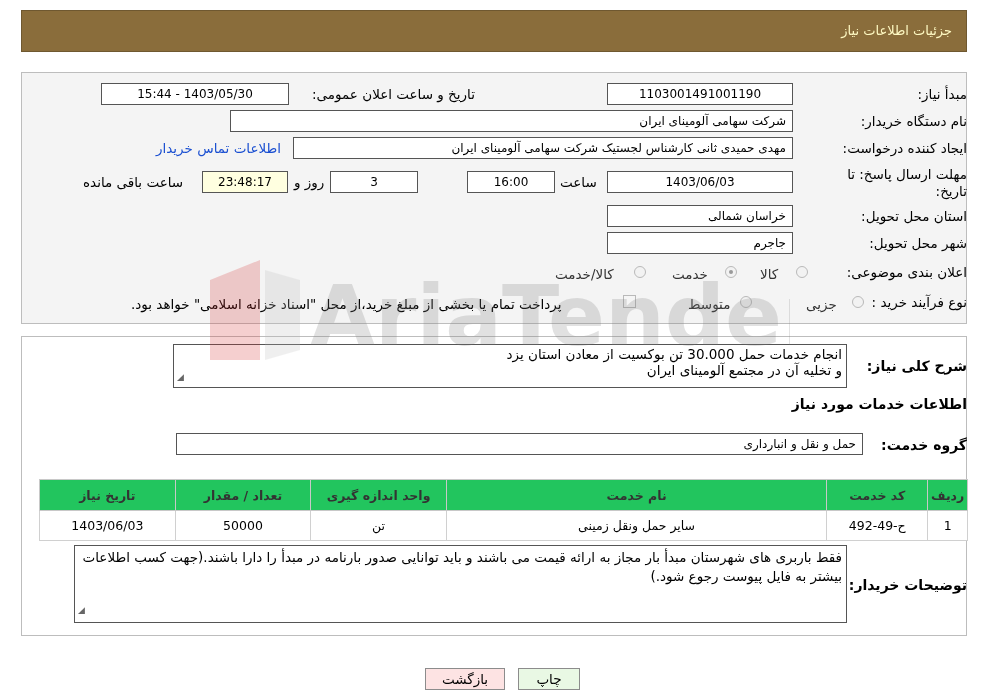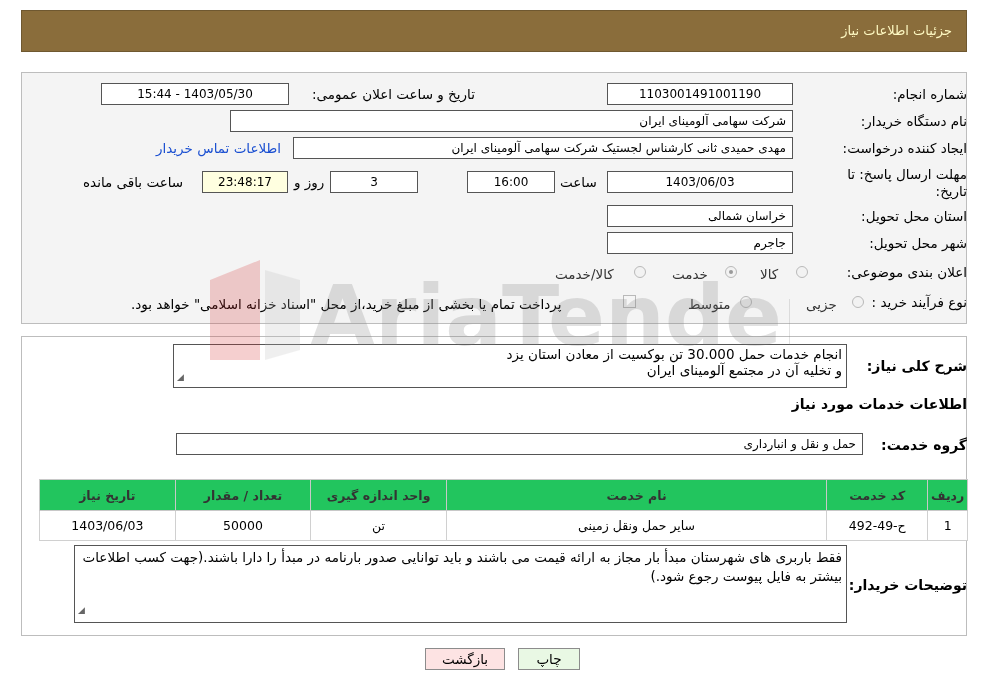--- a/index.html
+++ b/index.html
@@ -50,37 +50,37 @@
     }
     table.grid th {
       background:#22c55e; color:#333; font-weight:bold; height:28px;
       border:1px solid #c8c8c8; border-top:1px solid #c8c8c8;
     }
     table.grid td {
       height:27px; text-align:center; border:1px solid #d0d0d0; background:#fff;
     }
     .btn {
       position:absolute; height:22px; box-sizing:border-box; border:1px solid #8c8c8c;
-      font-size:13.5px; text-align:center; line-height:20px; cursor:pointer;
+      font-size:13.5px; text-align:center; line-height:20px; cursor:pointer;margin-top:20px;
     }
     .watermark {
       position:absolute; left:190px; top:240px; width:600px; height:140px; pointer-events:none; opacity:0.22;
       direction:ltr;
     }
   </style>
 </head>
 <body>
 
 <div class="header">
   <span class="title">جزئیات اطلاعات نیاز</span>
 </div>
 
 <div class="panel shade" style="left:21px;top:72px;width:946px;height:252px;"></div>
 
-<span class="lbl" style="right:18px;top:86px;">شماره انجام:</span>
+<span class="lbl" style="right:18px;top:86px;">مبدأ نیاز:</span>
 <div class="box center" style="left:607px;top:83px;width:186px;height:22px;">1103001491001190</div>
 <span class="lbl" style="right:510px;top:86px;">تاریخ و ساعت اعلان عمومی:</span>
 <div class="box center" style="left:101px;top:83px;width:188px;height:22px;">1403/05/30 - 15:44</div>
 
 <span class="lbl" style="right:18px;top:113px;">نام دستگاه خریدار:</span>
 <div class="box" style="left:230px;top:110px;width:563px;height:22px;">شرکت سهامی آلومینای ایران</div>
 
 <span class="lbl" style="right:18px;top:140px;">ایجاد کننده درخواست:</span>
 <div class="box" style="left:293px;top:137px;width:500px;height:22px;">مهدی حمیدی ثانی کارشناس لجستیک شرکت سهامی آلومینای ایران</div>
 <a class="link" style="left:156px;top:140px;">اطلاعات تماس خریدار</a>

